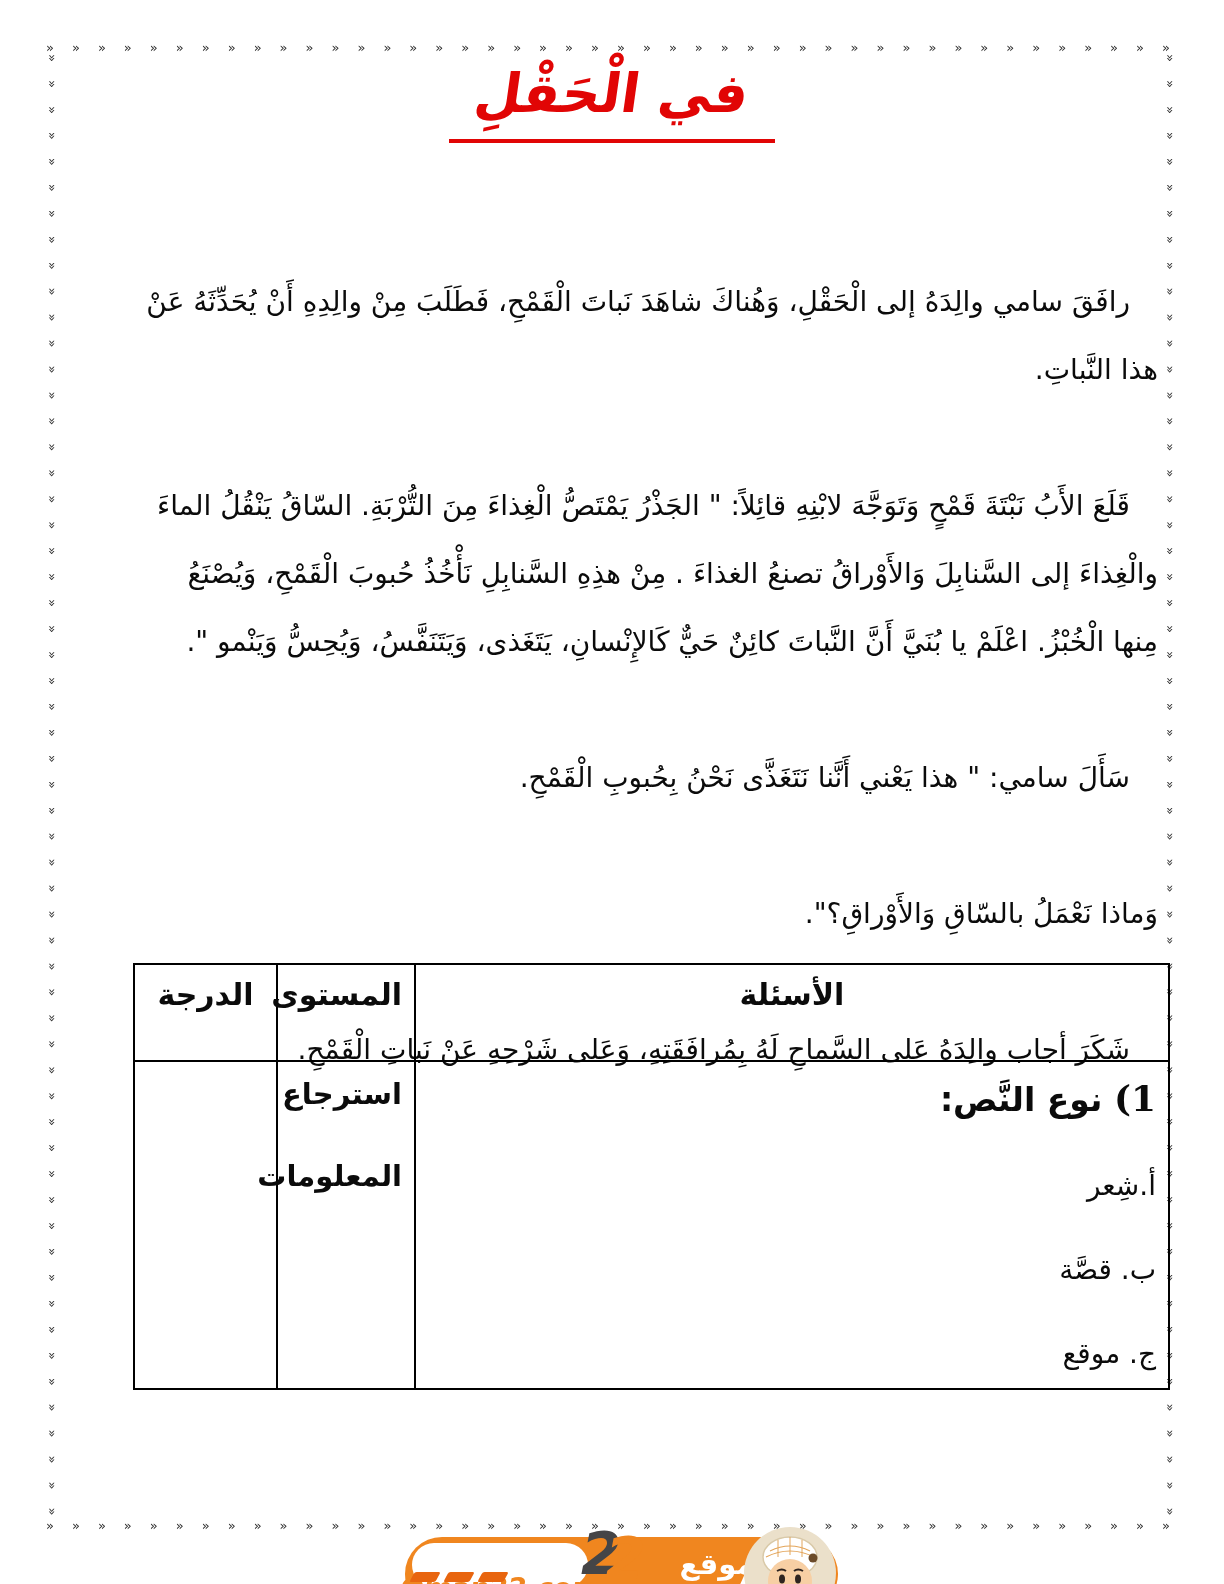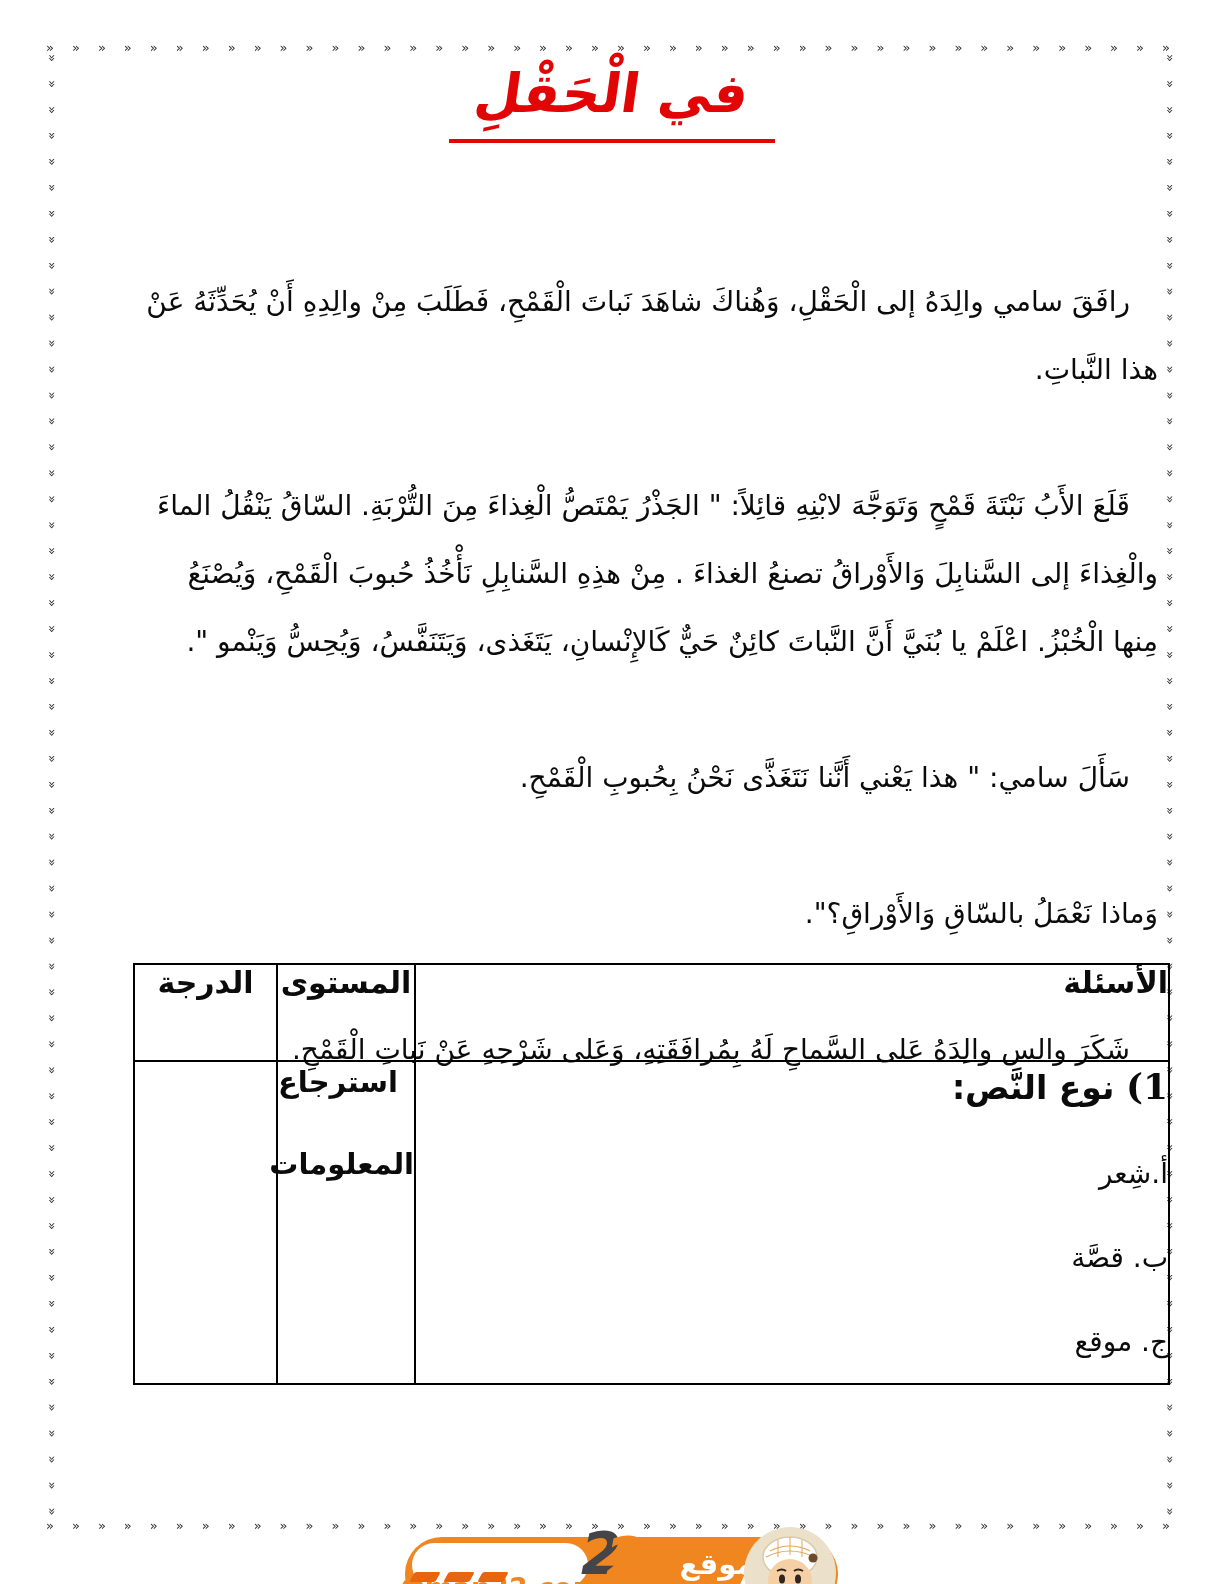--- a/index.html
+++ b/index.html
@@ -24,24 +24,24 @@
 
   
   .story{position:absolute;top:200px;right:66px;left:62px;direction:rtl;text-align:right;
          font-size:28px;line-height:68px;white-space:pre-line;}
   .story p{margin:0;}
   .story p.ind{text-indent:28px;}
 
   
   table.qtable{position:absolute;top:963px;left:133px;width:1035px;direction:rtl;
                border-collapse:collapse;table-layout:fixed;}
-  table.qtable td,table.qtable th{border:2px solid #000;vertical-align:top;padding:0;}
+  table.qtable td,table.qtable th{border:2px solid #000;vertical-align:top;padding:12px;}
   tr.hdr{height:97px;}
   tr.bodyrow{height:323px;}
-  th.h-q{text-align:right;padding:20px 42px 0 0;font-size:30px;font-weight:bold;}
+  th.h-q{text-align:center;padding:20px 42px 0 0;font-size:30px;font-weight:bold;}
   th.h-c{text-align:center;padding-top:20px;font-size:30px;font-weight:bold;}
   td.c-q{padding:10px 14px 0 10px;text-align:right;border-radius:30px;}
   .q-head{font-size:33px;font-weight:bold;line-height:48px;}
   .q-num{font-family:"DejaVu Serif",serif;font-size:36px;}
   .q-option{font-size:28px;margin-top:40px;line-height:44px;}
   td.c-level{padding:14px 18px 0 10px;text-align:left;font-weight:bold;font-size:29px;}
   .level-line{line-height:40px;}
   .level-line + .level-line{margin-top:42px;}
   td.c-grade{padding:10px;}
 
@@ -83,21 +83,21 @@
   </div>
 
   <div class="story">
     <p class="ind">رافَقَ سامي والِدَهُ إلى الْحَقْلِ، وَهُناكَ شاهَدَ نَباتَ الْقَمْحِ، فَطَلَبَ مِنْ والِدِهِ أَنْ يُحَدِّثَهُ عَنْ
 هذا النَّباتِ.</p>
     <p class="ind">قَلَعَ الأَبُ نَبْتَةَ قَمْحٍ وَتَوَجَّهَ لابْنِهِ قائِلاً: " الجَذْرُ يَمْتَصُّ الْغِذاءَ مِنَ التُّرْبَةِ. السّاقُ يَنْقُلُ الماءَ
 والْغِذاءَ إلى السَّنابِلَ وَالأَوْراقُ تصنعُ الغذاءَ . مِنْ هذِهِ السَّنابِلِ نَأْخُذُ حُبوبَ الْقَمْحِ، وَيُصْنَعُ
 مِنها الْخُبْزُ. اعْلَمْ يا بُنَيَّ أَنَّ النَّباتَ كائِنٌ حَيٌّ كَالإِنْسانِ، يَتَغَذى، وَيَتَنَفَّسُ، وَيُحِسُّ وَيَنْمو ".</p>
     <p class="ind">سَأَلَ سامي: " هذا يَعْني أَنَّنا نَتَغَذَّى نَحْنُ بِحُبوبِ الْقَمْحِ.</p>
     <p>وَماذا نَعْمَلُ بالسّاقِ وَالأَوْراقِ؟".</p>
-    <p class="ind">شَكَرَ والس والِدَهُ عَلى السَّماحِ لَهُ بِمُرافَقَتِهِ، وَعَلى شَرْحِهِ عَنْ نَباتِ الْقَمْحِ.</p>
+    <p class="ind">شَكَرَ أجاب والِدَهُ عَلى السَّماحِ لَهُ بِمُرافَقَتِهِ، وَعَلى شَرْحِهِ عَنْ نَباتِ الْقَمْحِ.</p>
   </div>
 
   <table class="qtable">
     <colgroup>
         <col style="width:754px">
         <col style="width:138px">
         <col style="width:143px">
       </colgroup>
     <tbody>
         <tr class="hdr">

